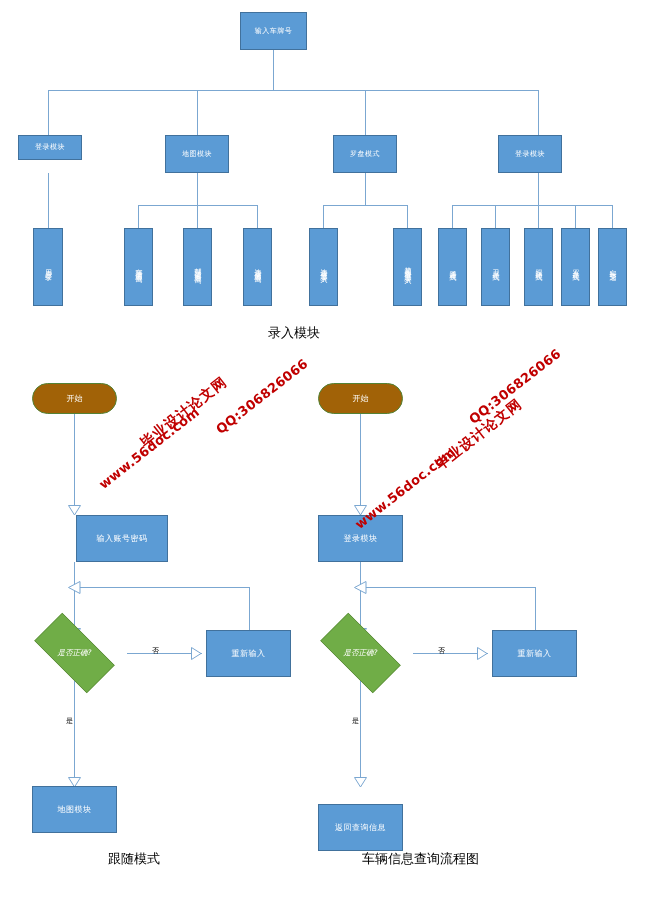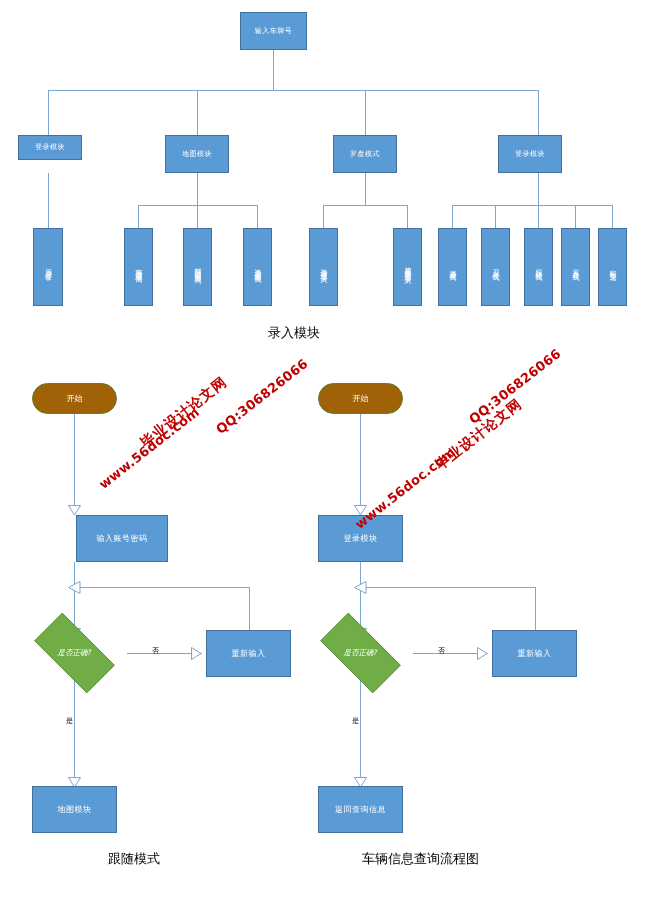--- a/index.html
+++ b/index.html
@@ -248,21 +248,21 @@
     </div>
 
     <div class="ln lnv" style="left:360px;top:681px;height:105px;"></div>
     <div class="hollow" style="left:354px;top:777px;">
       <svg width="13" height="11" viewBox="0 0 13 11">
           <polygon points="6.5,10 0.5,0.5 12.5,0.5" fill="#ffffff" stroke="#7ba7d1" stroke-width="1"></polygon>
         </svg>
     </div>
     <div class="edgelabel" style="left:352px;top:716px;">是</div>
 
-    <div class="box h" style="left:318px;top:786px;width:85px;height:47px;font-size:8px;">返回查询信息</div>
+    <div class="box h" style="left:318px;top:804px;width:85px;height:47px;font-size:8px;">返回查询信息</div>
 
     <div class="caption" style="left:362px;top:850px;">车辆信息查询流程图</div>
   </div>
 
   <div>
     <div class="wm site" style="left:96px;top:480px;transform:rotate(-38deg);">www.56doc.com</div>
     <div class="wm cn" style="left:137px;top:438px;transform:rotate(-38deg);">毕业设计论文网</div>
     <div class="wm qq" style="left:213px;top:425px;transform:rotate(-38deg);">QQ:306826066</div>
   </div>
 

